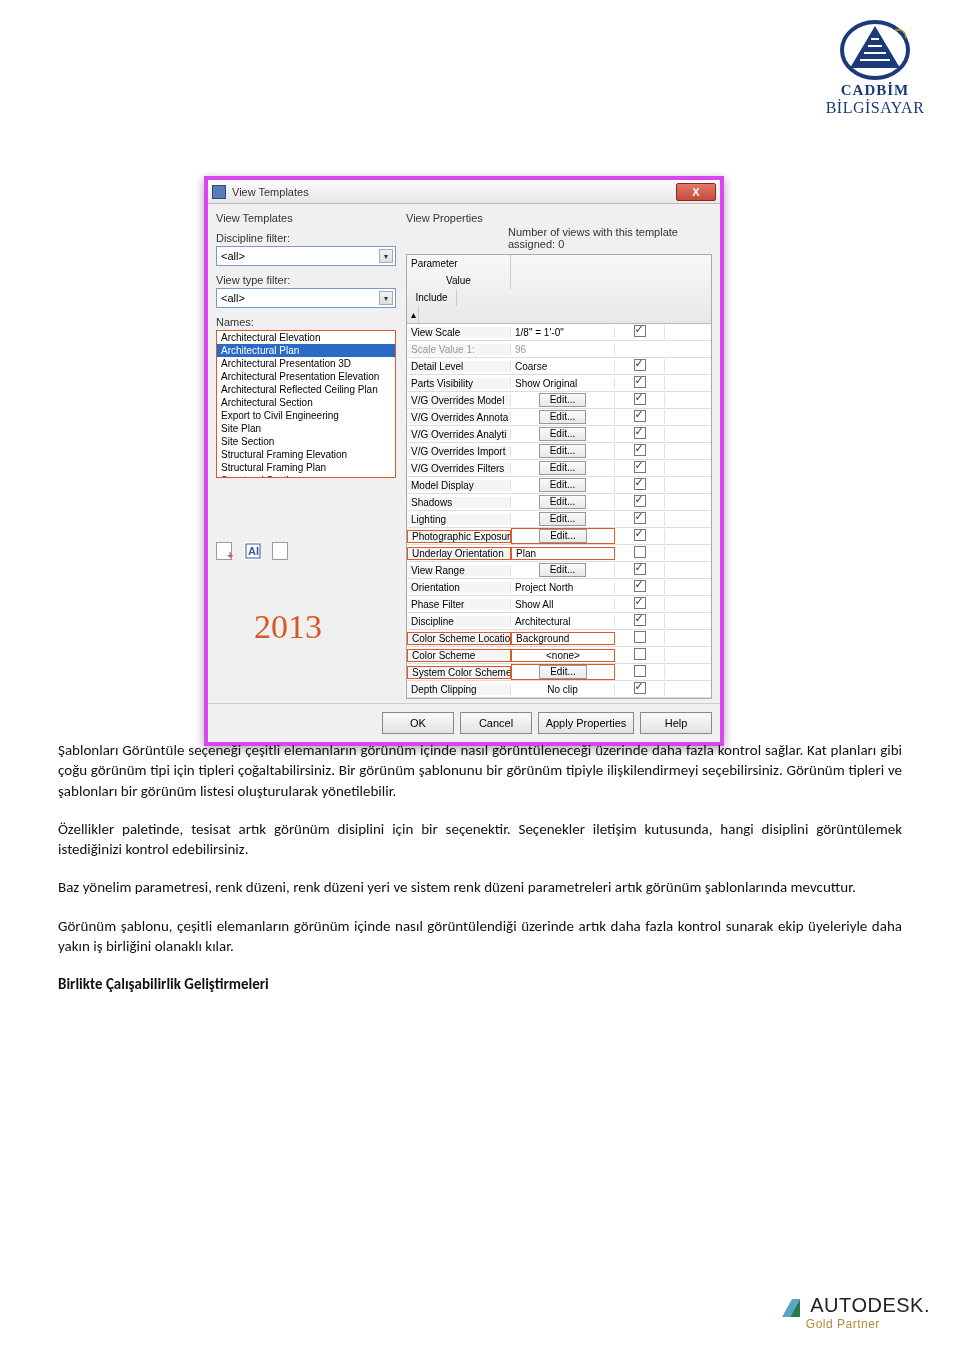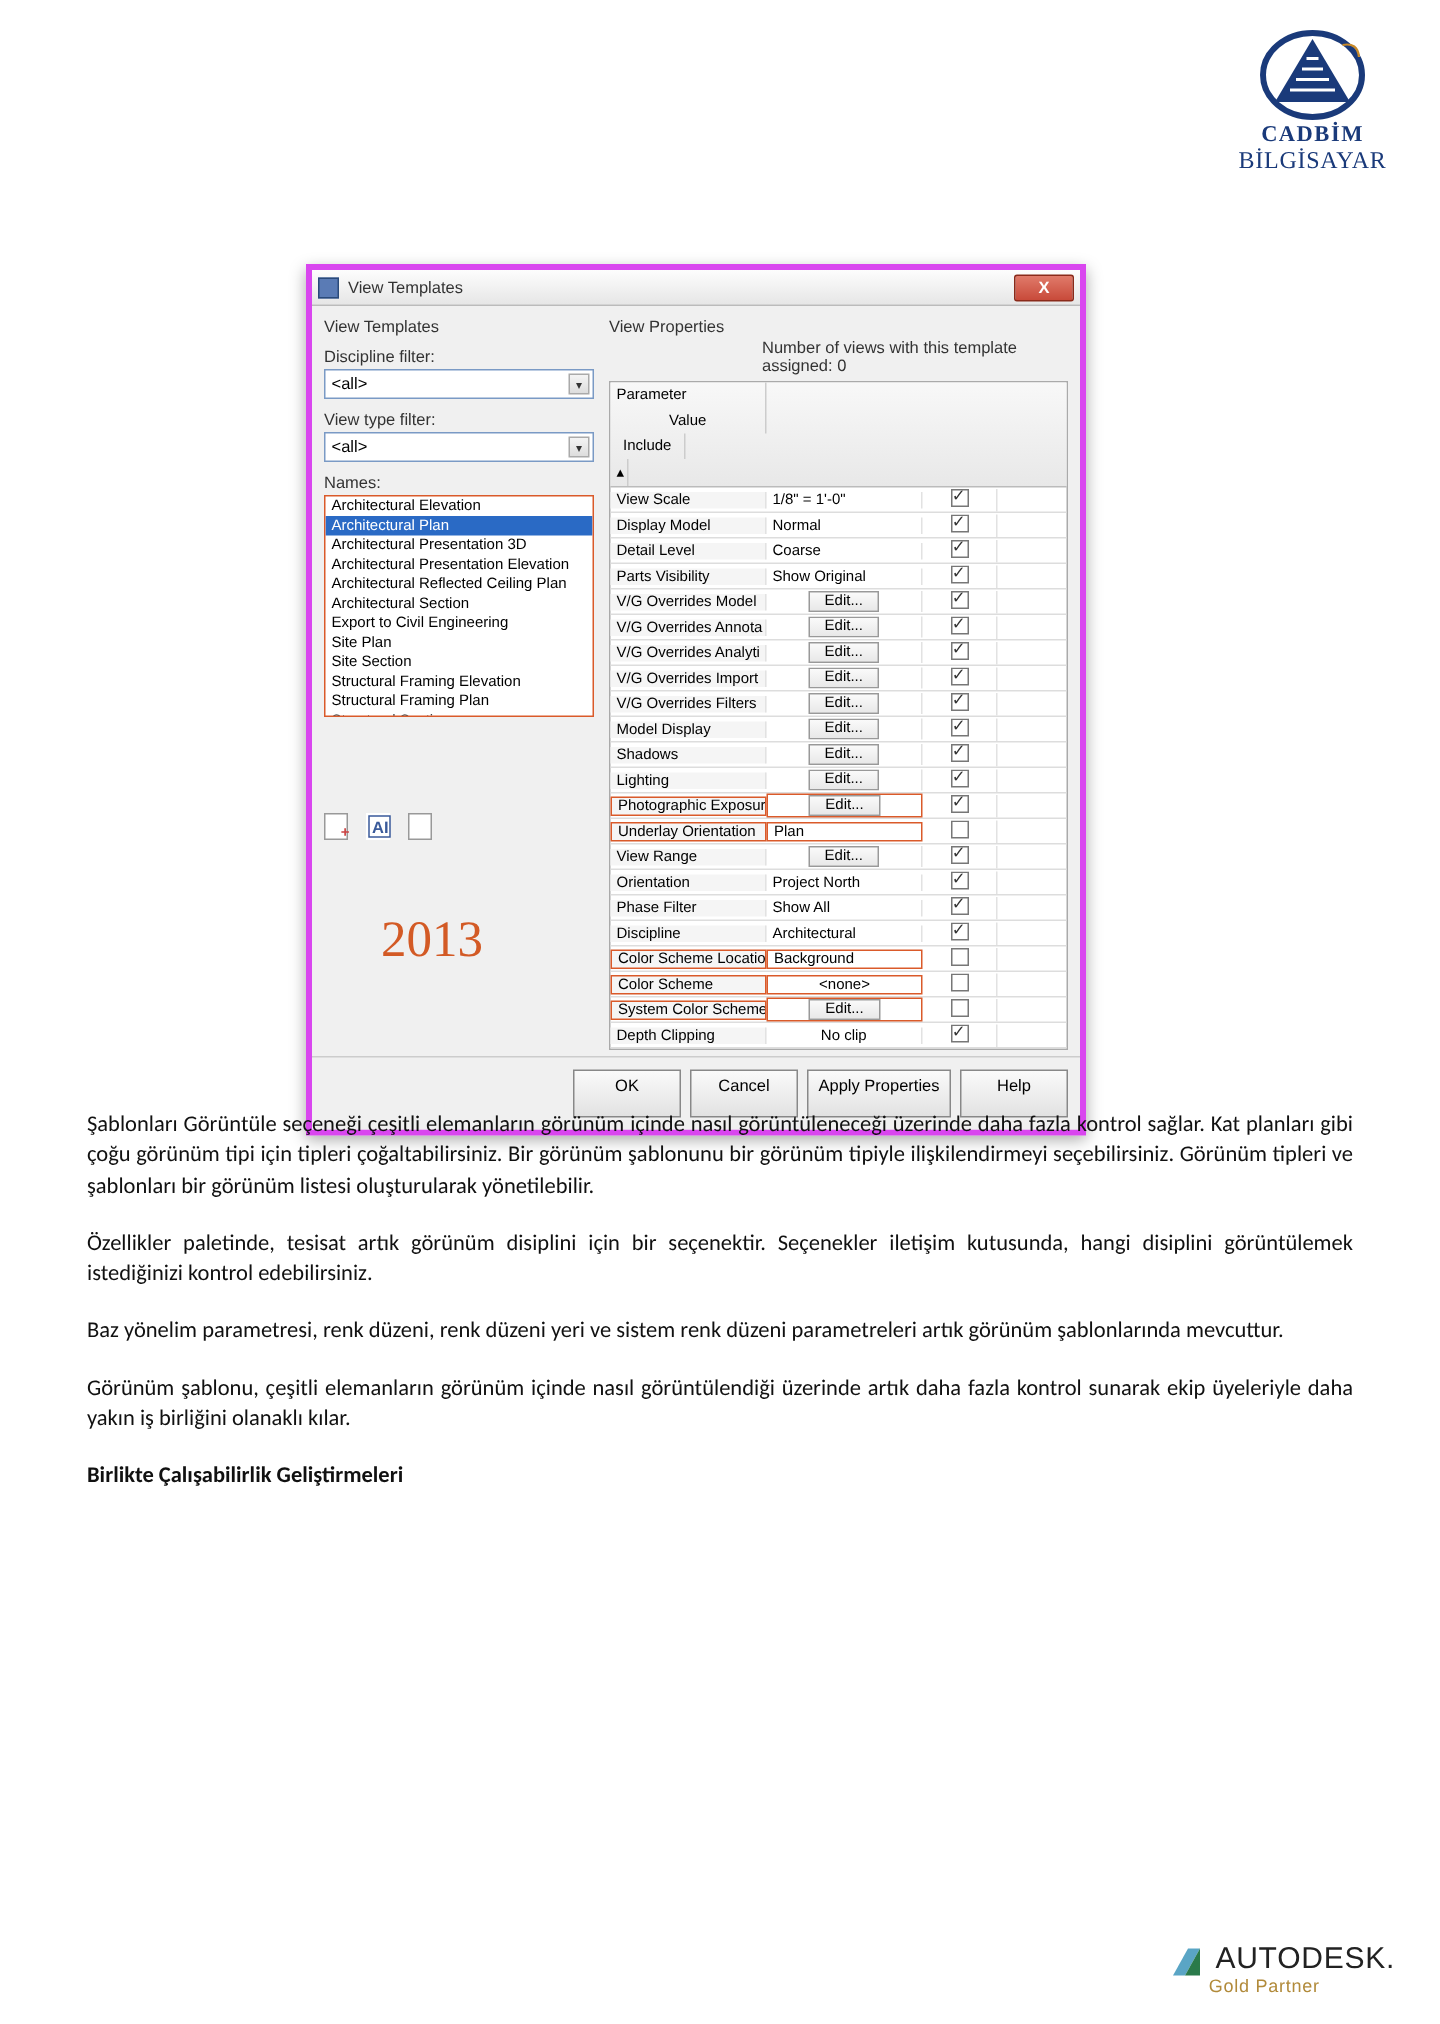--- a/index.html
+++ b/index.html
@@ -118,21 +118,21 @@
     margin: auto; cursor:pointer;
   }
   .chk { width:12px;height:12px;border:1px solid #777; display:inline-block; position:relative; background:#fff;}
   .chk.on::after{content:"✓";position:absolute;top:-3px;left:0;font-size:11px;color:#333;}
   .orange-box { border: 1px solid #da5a2a !important; }
   .buttons-row {
     padding: 8px; display:flex; gap:6px; justify-content:flex-end;
     border-top:1px solid #ccc; background:#f0f0f0;
   }
   .btn {
-    min-width: 72px; height: 32px; border:1px solid #888;
+    min-width: 72px; height: 22px; border:1px solid #888;
     background:linear-gradient(#fafafa,#e2e2e2);
     font-size: 11px; line-height:20px; text-align:center; cursor:pointer;
   }
   .article {
     position: absolute;
     top: 740px; left: 58px; right: 58px;
     font-family: Calibri, Arial, sans-serif;
     font-size: 15px; line-height: 1.35; color: #111;
     text-align: justify;
   }
@@ -221,23 +221,23 @@
           <div class="c-sb">▴</div>
         </div>
         <div id="rows">
             <div class="row">
               <div class="cell pcell">View Scale</div>
               <div class="cell vcell">1/8" = 1'-0"</div>
               <div class="cell icell"><span class="chk on"></span></div>
               <div class="cell scell"></div>
             </div>
             <div class="row">
-              <div class="cell pcell">Display Model</div>
-              <div class="cell vcell">Normal</div>
-              <div class="cell icell"><span class="chk on"></span></div>
+              <div class="cell pcell" style="color: rgb(153, 153, 153);">Scale Value    1:</div>
+              <div class="cell vcell" style="color: rgb(153, 153, 153);">96</div>
+              <div class="cell icell"></div>
               <div class="cell scell"></div>
             </div>
             <div class="row">
               <div class="cell pcell">Detail Level</div>
               <div class="cell vcell">Coarse</div>
               <div class="cell icell"><span class="chk on"></span></div>
               <div class="cell scell"></div>
             </div>
             <div class="row">
               <div class="cell pcell">Parts Visibility</div>

